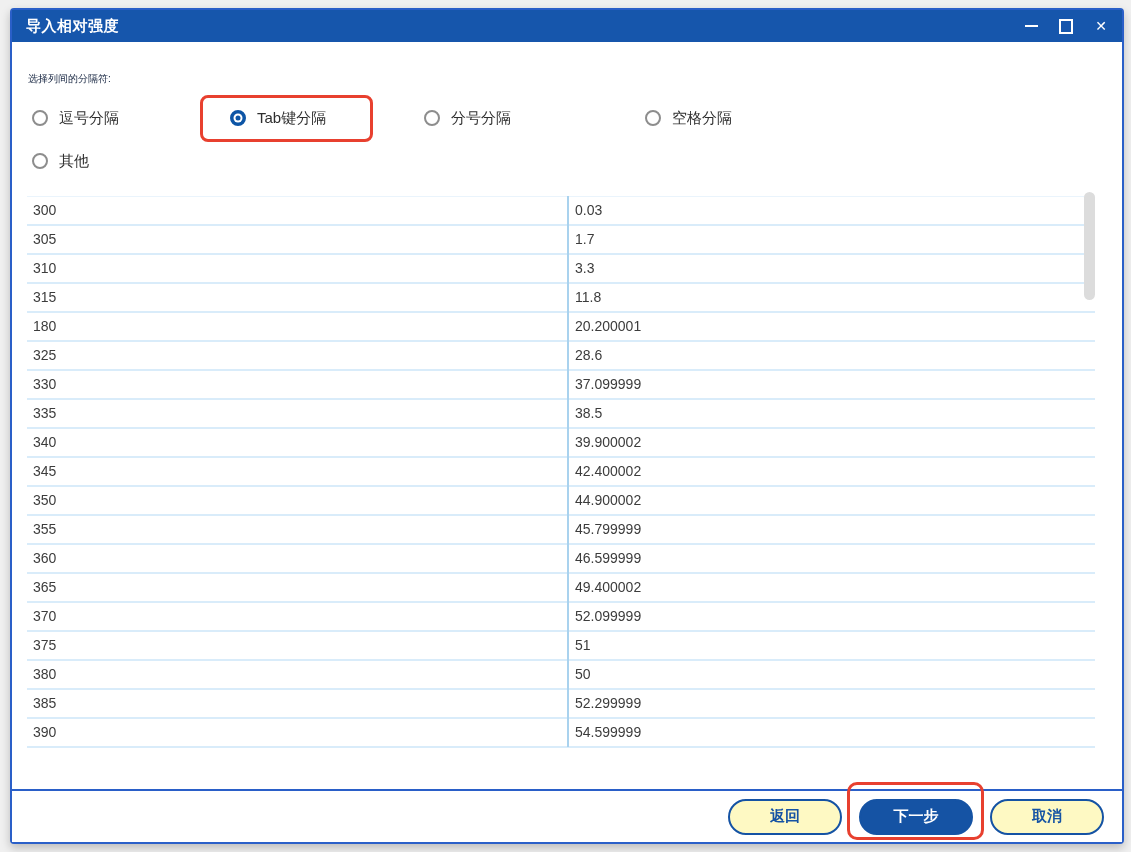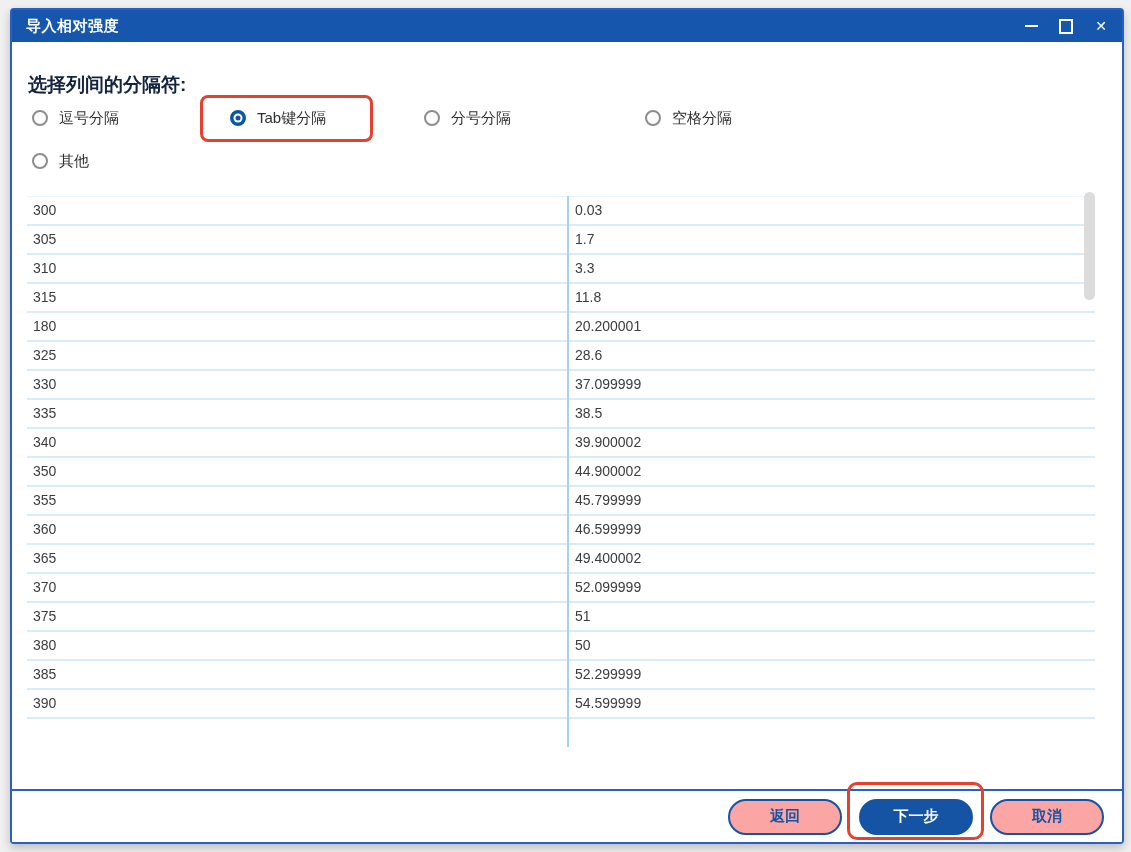--- a/index.html
+++ b/index.html
@@ -26,21 +26,21 @@
   .title { color:#fff; font-weight:bold; font-size:15px; letter-spacing:.5px; }
   .controls { margin-left:auto; display:flex; align-items:center; gap:21px; }
   .ctrl { display:flex; align-items:center; justify-content:center; width:14px; height:14px; cursor:pointer; }
   .ctrl-min::before { content:""; width:13px; height:2px; background:#fff; display:block; }
   .ctrl-max::before { content:""; width:11px; height:11px; border:2px solid #fff; display:block; }
   .ctrl-close { color:#fff; font-size:14px; font-weight:bold; line-height:1; }
   .ctrl-close::before { content:"✕"; }
   
   .section-label {
     position:absolute; left:16px; top:62px;
-    font-size:19px; font-weight:bold; color:#14233f;
+    font-size:10px; font-weight:normal; color:#14233f;
   }
   .radio-row { position:absolute; left:20px; display:flex; align-items:center; height:30px; }
   .radio-row-1 { top:93px; }
   .radio-row-2 { top:136px; }
   .radio-row-1 .radio-item:nth-child(1){ width:198px; }
   .radio-row-1 .radio-item:nth-child(2){ width:194px; }
   .radio-row-1 .radio-item:nth-child(3){ width:221px; }
   .radio-item { display:flex; align-items:center; height:30px; cursor:pointer; position:relative; }
   .radio-circle {
     width:16px; height:16px; border:2px solid #8d8d8d; border-radius:50%;
@@ -84,21 +84,21 @@
     position:absolute; left:0; right:0; top:779px; bottom:0;
     border-top:2px solid var(--accent-border,#2a5fc8);
     display:flex; align-items:center; justify-content:flex-end;
     gap:17px; padding-right:18px; background:#fff;
   }
   .btn {
     height:36px; min-width:114px; border-radius:18px;
     font-size:15px; font-weight:bold; font-family:inherit;
     padding:0 26px; cursor:pointer; white-space:nowrap;
   }
-  .btn-ghost { background:#fca5a5; border:2px solid var(--accent,#1553a4); color:var(--accent,#1553a4); }
+  .btn-ghost { background:#fef9c3; border:2px solid var(--accent,#1553a4); color:var(--accent,#1553a4); }
   .btn-primary { background:var(--accent,#1553a4); border:2px solid var(--accent,#1553a4); color:#fff; }
   .next-wrap { position:relative; display:inline-flex; }
   .next-wrap::after {
     content:""; position:absolute; left:-12px; right:-11px; top:-17px; bottom:-5px;
     border:3px solid var(--annotation-red,#e8402f); border-radius:10px;
     pointer-events:none;
   }
 </style>
 </head>
 <body>
@@ -170,20 +170,24 @@
         <div class="tcell tcell-1">330</div>
         <div class="tcell tcell-2">37.099999</div>
       </div>
       <div class="trow">
         <div class="tcell tcell-1">335</div>
         <div class="tcell tcell-2">38.5</div>
       </div>
       <div class="trow">
         <div class="tcell tcell-1">340</div>
         <div class="tcell tcell-2">39.900002</div>
+      </div>
+      <div class="trow">
+        <div class="tcell tcell-1">345</div>
+        <div class="tcell tcell-2">42.400002</div>
       </div>
       <div class="trow">
         <div class="tcell tcell-1">350</div>
         <div class="tcell tcell-2">44.900002</div>
       </div>
       <div class="trow">
         <div class="tcell tcell-1">355</div>
         <div class="tcell tcell-2">45.799999</div>
       </div>
       <div class="trow">

